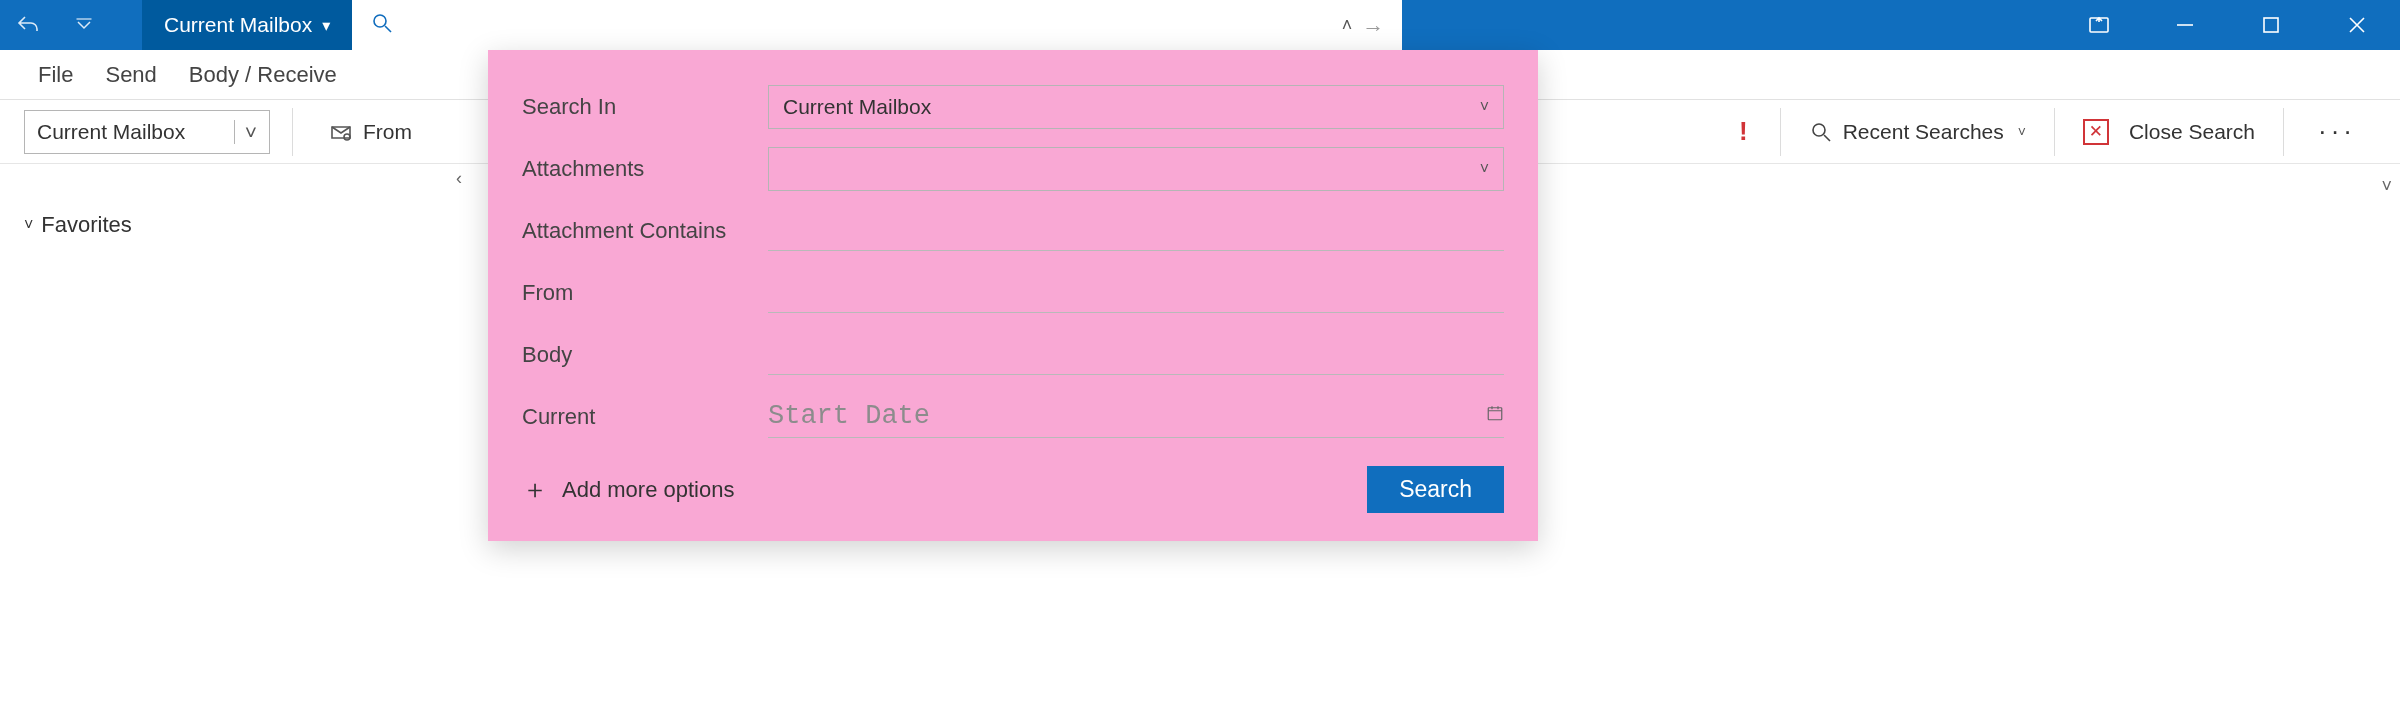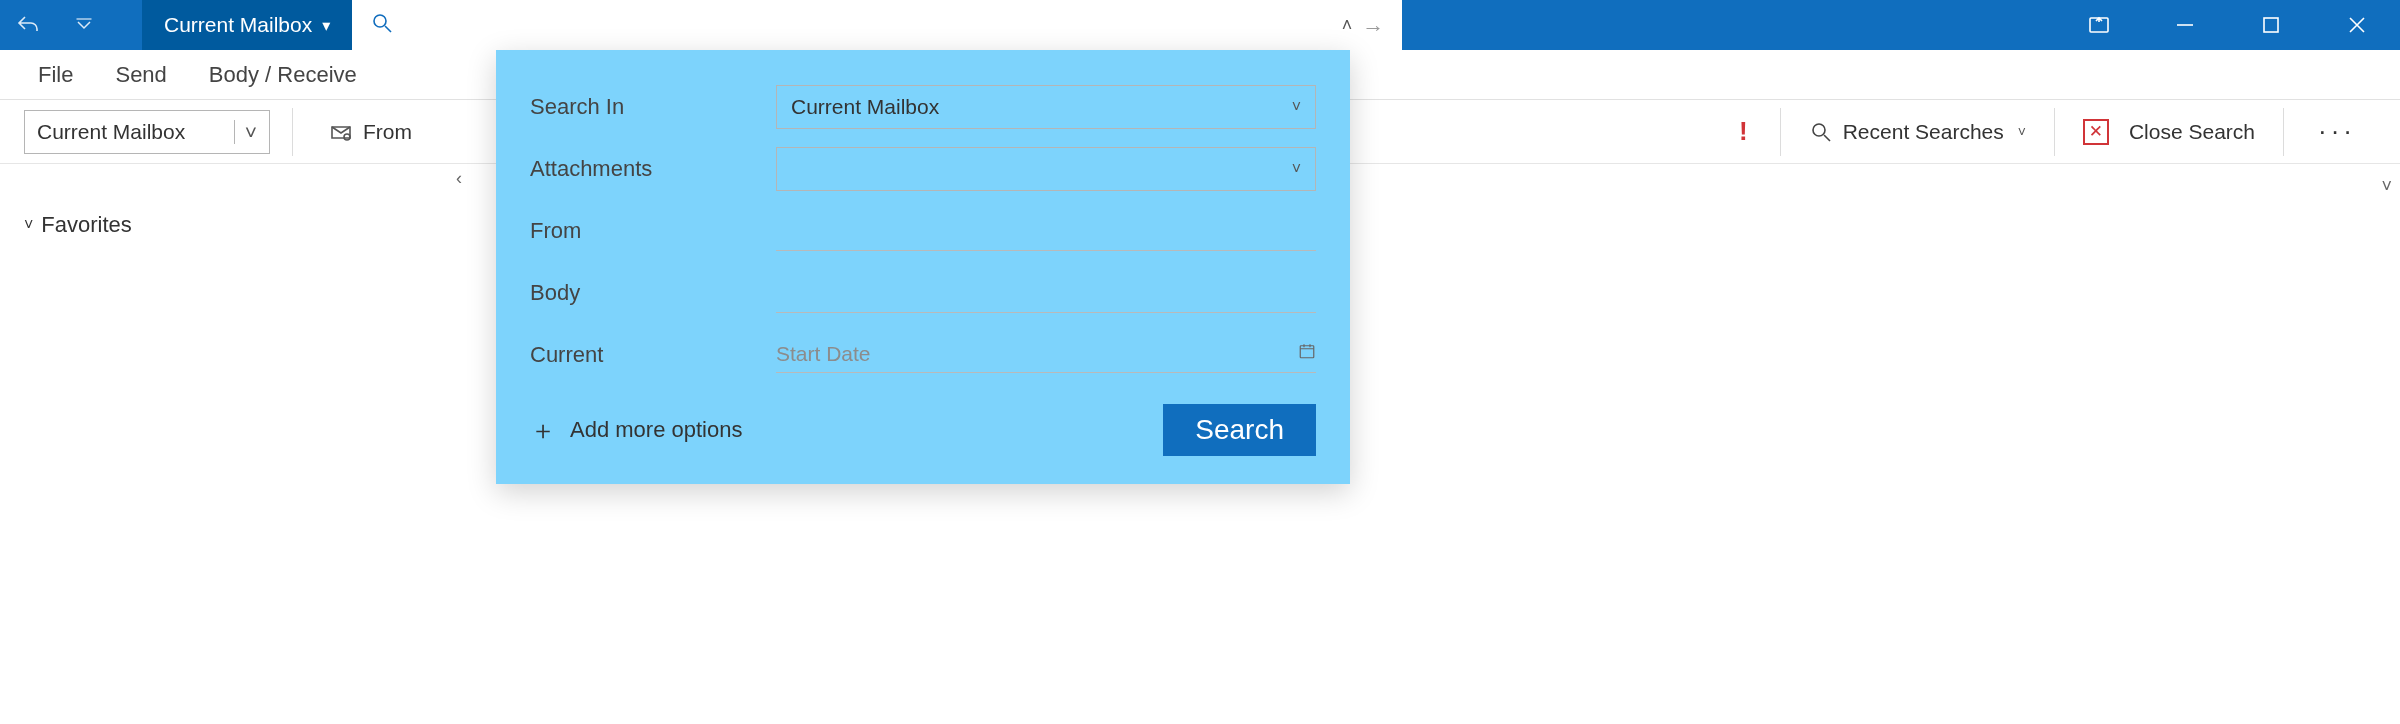--- a/index.html
+++ b/index.html
@@ -56,21 +56,21 @@
     width: 86px; height: 100%;
     display: flex; align-items: center; justify-content: center;
     font-size: 20px;
   }
 
   
   .ribbon-tabs {
     height: 50px;
     display: flex; align-items: center;
     padding-left: 38px;
-    gap: 42px;
+    gap: 32px;
     border-bottom: 1px solid #e1e1e1;
     font-size: 22px;
     color: #444;
   }
   .ribbon-tabs .tab { cursor: default; }
 
   
   .ribbon-content {
     height: 64px;
     display: flex; align-items: center;
@@ -134,26 +134,25 @@
     position: absolute; right: 26px; top: 4px; color: #666; font-size: 18px;
   }
   .fav-row { display: flex; align-items: center; gap: 8px; margin-top: 30px; }
   .fav-row .chev { font-size: 16px; }
 
   
   .adv-panel {
     position: absolute;
     left: 488px; 
     top: 50px;   
-    width: 854px;
-    background: #7dd3fc;
+    width: 1050px;
+    background: #f9a8d4;
     box-shadow: 0 8px 28px rgba(0,0,0,0.18);
     padding: 26px 34px 28px 34px;
     z-index: 50;
-    margin-left: 8px;
   }
   .adv-row {
     display: flex; align-items: center;
     min-height: 62px;
   }
   .adv-label {
     width: 246px;
     font-size: 22px;
     color: #444;
   }
@@ -182,35 +181,36 @@
   }
   .underline-input::placeholder { color: #8c8c8c; }
 
   .date-field {
     flex: 1;
     display: flex; align-items: center;
     border-bottom: 1px solid #b9b9b9;
     padding: 4px 0 6px 0;
   }
   .date-field input {
-    flex: 1; border: none; outline: none; font-size: 21px; color: #444;
+    flex: 1; border: none; outline: none; font-size: 27px; color: #444;
     background: transparent;
+    font-family: Liberation Mono, monospace;
   }
   .date-field input::placeholder { color: #8c8c8c; }
   .date-field .cal-icon { color: #666; font-size: 20px; }
 
   .adv-footer {
     display: flex; align-items: center; justify-content: space-between;
     margin-top: 18px;
   }
   .add-more { display: flex; align-items: center; gap: 14px; font-size: 22px; color: #333; }
   .add-more .plus { font-size: 26px; }
   .search-btn {
     background: #106ebe; color: #fff; border: none;
-    font-size: 28px; padding: 10px 32px; cursor: pointer;
+    font-size: 23px; padding: 10px 32px; cursor: pointer;
   }
 
   
   svg.icon { width: 24px; height: 24px; stroke: currentColor; fill: none; stroke-width: 1.6; }
   svg.icon.sm { width: 18px; height: 18px; }
 </style>
 </head>
 <body>
 
 <div class="title-bar">
@@ -339,20 +339,26 @@
   <div class="adv-row">
     <div class="adv-label">Attachments</div>
     <div class="adv-field">
       <div class="combo">
         <span></span>
         <span class="dd">˅</span>
       </div>
     </div>
   </div>
 
+  <div class="adv-row">
+    <div class="adv-label">Attachment Contains</div>
+    <div class="adv-field">
+      <input class="underline-input" type="text" style="">
+    </div>
+  </div>
 
   <div class="adv-row">
     <div class="adv-label">From</div>
     <div class="adv-field">
       <input class="underline-input" type="text" style="">
     </div>
   </div>
 
   <div class="adv-row">
     <div class="adv-label">Body</div>

